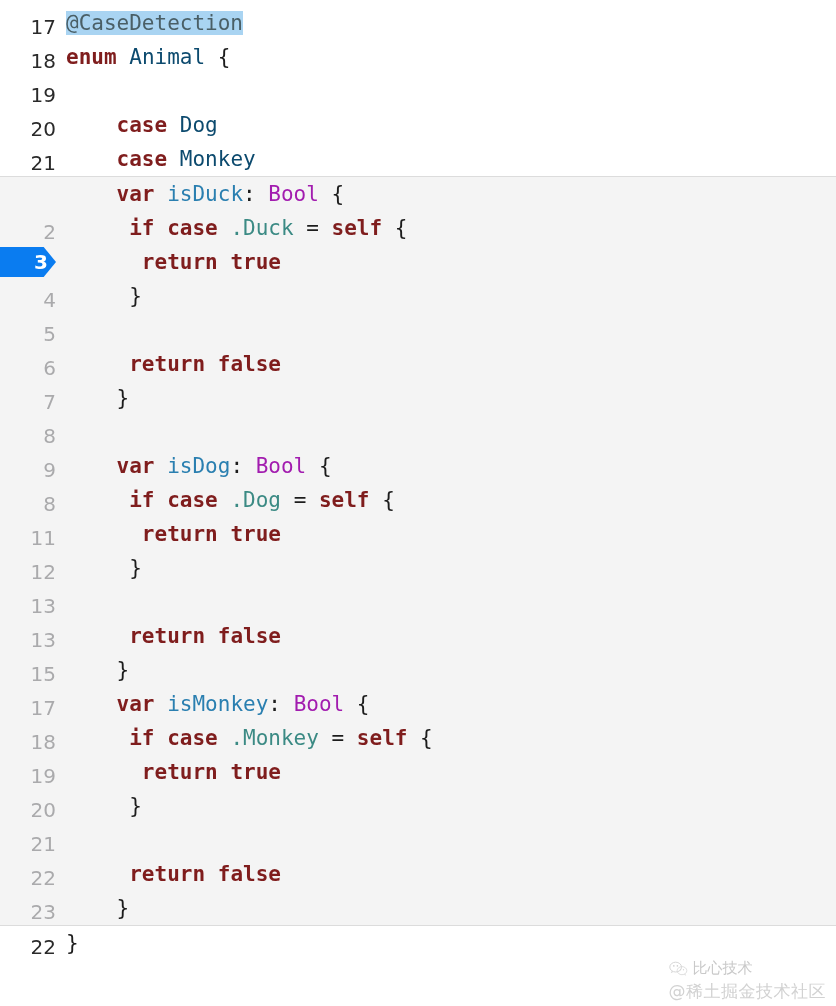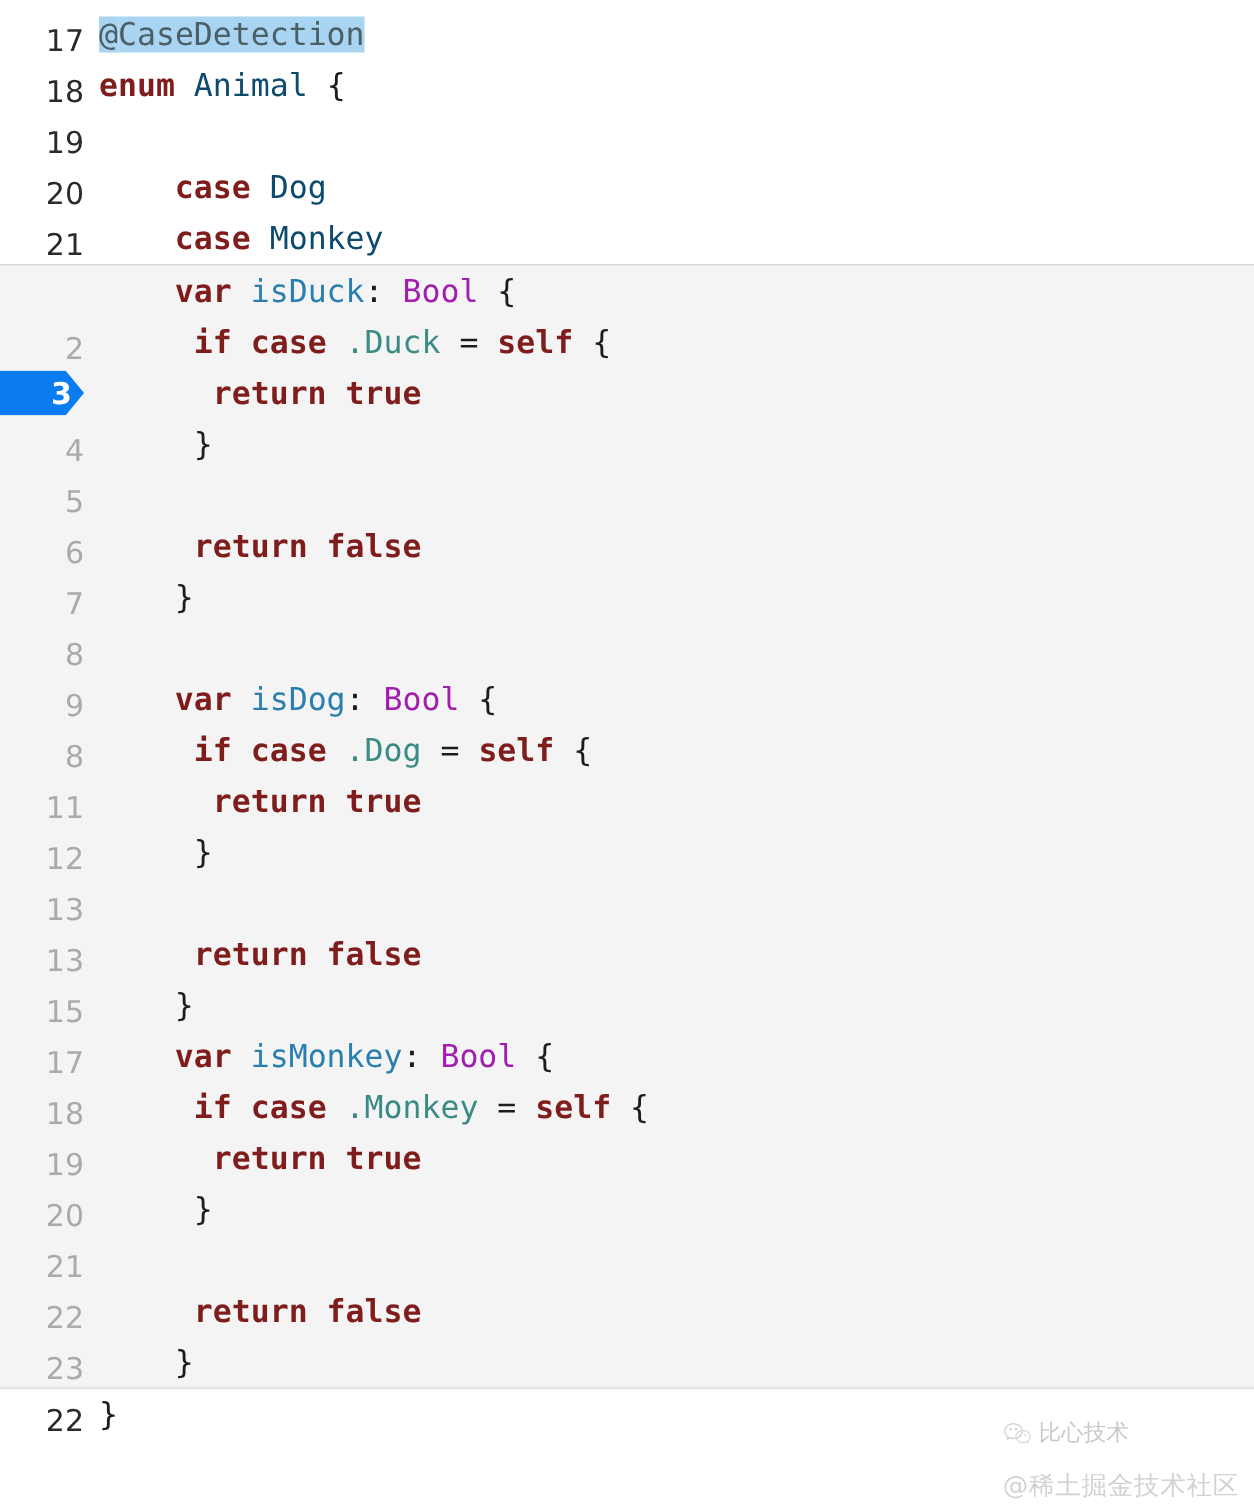--- a/index.html
+++ b/index.html
@@ -110,21 +110,21 @@
     display: flex;
     align-items: center;
     justify-content: flex-start;
     gap: 5px;
     font-size: 15px;
     color: #c9c9c9;
   }
   #wm-bottom {
     font-size: 17px;
     color: #d2d2d2;
-    margin-top: 18px;
+    margin-top: 5px;
     letter-spacing: 0.5px;
   }
   .wechat-icon { width: 19px; height: 16px; display: block; }
 </style>
 </head>
 <body>
 
 <div id="editor">
     <div class="pane outer-top">
       <div class="code-line"><div class="gutter">17</div><div class="src"><span class="attr sel">@</span><span class="attr sel">CaseDetection</span></div></div>

